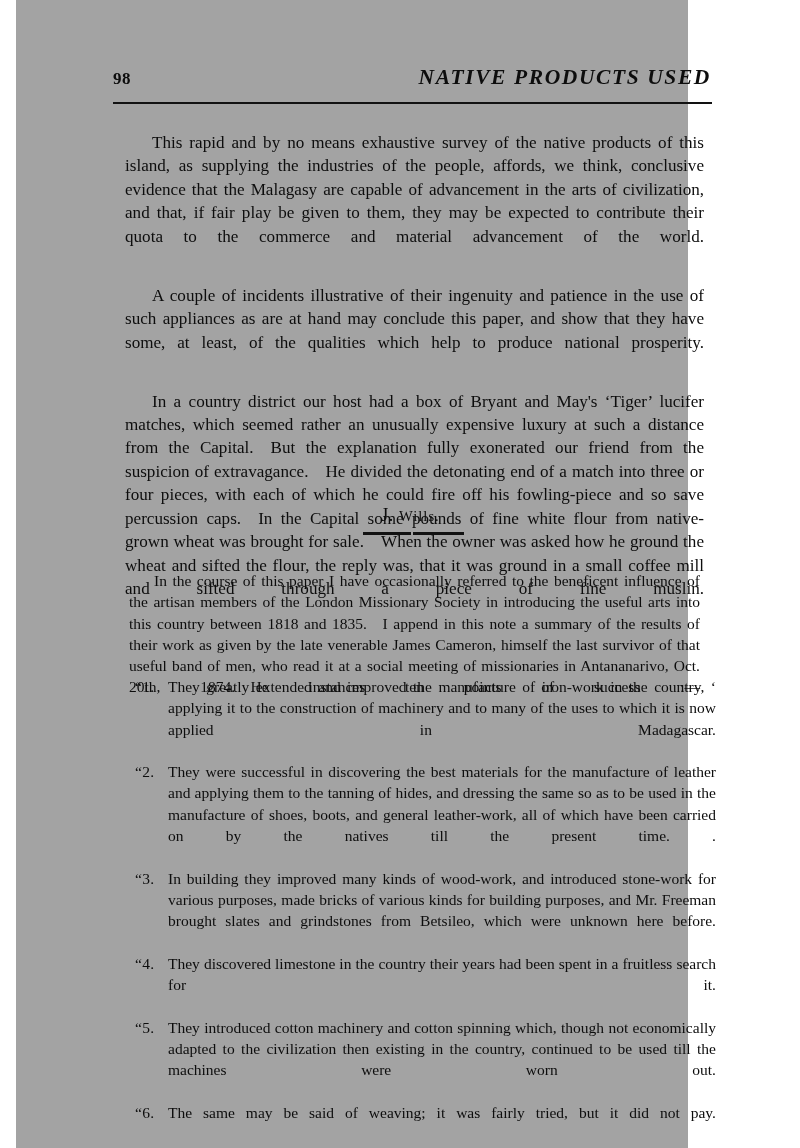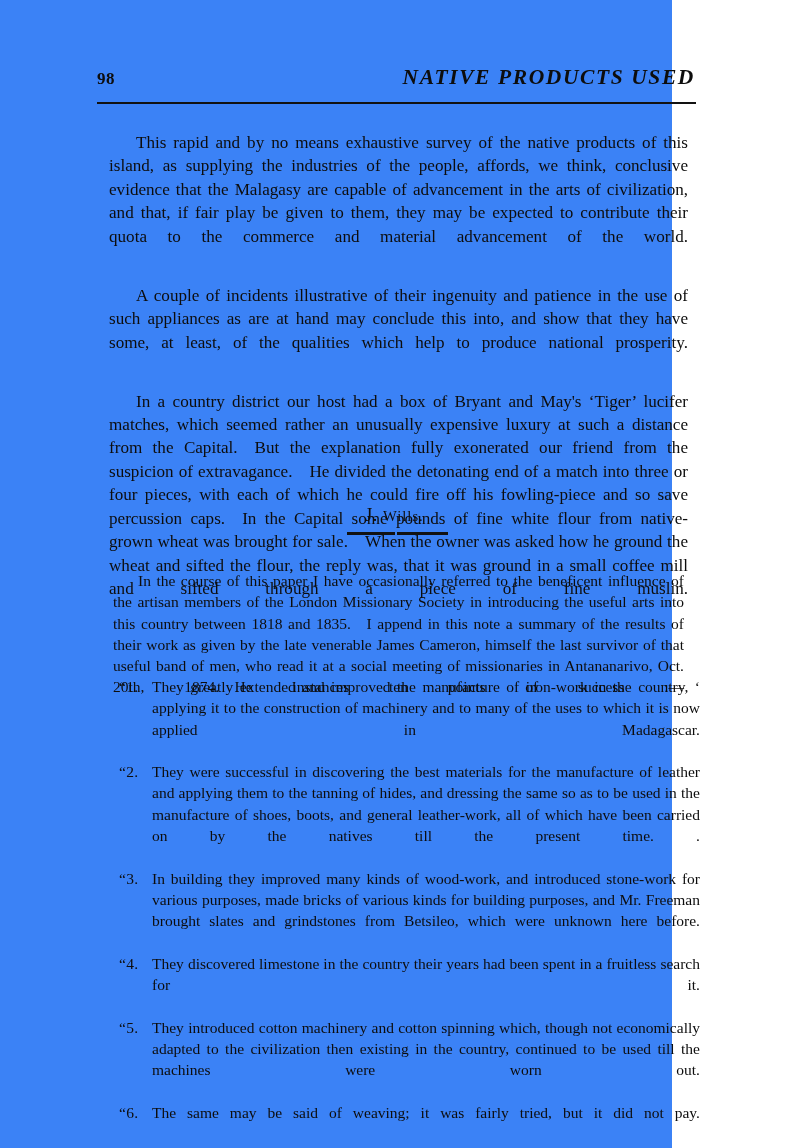--- a/index.html
+++ b/index.html
@@ -12,24 +12,24 @@
     width: 800px;
     height: 1148px;
     position: relative;
     overflow: hidden;
     font-family: "Liberation Serif", "DejaVu Serif", serif;
     color: #0d0d0d;
   }
 
   .page {
     position: absolute;
-    left: 0; top: 0;
+    left: 16px; top: 0;
     width: 672px;
     height: 1148px;
-    background: #3b82f6;
+    background: #a3a3a3;
   }
 
   
   .running-head {
     position: absolute;
     left: 97px;
     top: 66px;
     width: 598px;
     height: 34px;
   }
@@ -178,21 +178,21 @@
 <div class="page">
 
   <div class="running-head">
     <span class="folio">98</span>
     <span class="head-title">NATIVE PRODUCTS USED</span>
   </div>
   <div class="head-rule"></div>
 
   <div class="body-block">
     <p class="body-par">This rapid and by no means exhaustive survey of the native products of this island, as supplying the industries of the people, affords, we think, conclusive evidence that the Malagasy are capable of advancement in the arts of civilization, and that, if fair play be given to them, they may be expected to contribute their quota to the commerce and material advancement of the world.</p>
-    <p class="body-par">A couple of incidents illustrative of their ingenuity and patience in the use of such appliances as are at hand may conclude this into, and show that they have some, at least, of the qualities which help to produce national prosperity.</p>
+    <p class="body-par">A couple of incidents illustrative of their ingenuity and patience in the use of such appliances as are at hand may conclude this paper, and show that they have some, at least, of the qualities which help to produce national prosperity.</p>
     <p class="body-par">In a country district our host had a box of Bryant and May's ‘Tiger’ lucifer matches, which seemed rather an unusually expensive luxury at such a distance from the Capital. But the explanation fully exonerated our friend from the suspicion of extravagance. He divided the detonating end of a match into three or four pieces, with each of which he could fire off his fowling-piece and so save percussion caps. In the Capital some pounds of fine white flour from native-grown wheat was brought for sale. When the owner was asked how he ground the wheat and sifted the flour, the reply was, that it was ground in a small coffee mill and sifted through a piece of fine muslin.</p>
   </div>
 
   <div class="signature">
     <span>J.</span>
     <span class="sc">Wills.</span>
   </div>
 
   <div class="divider">
     <span class="seg-a"></span>

